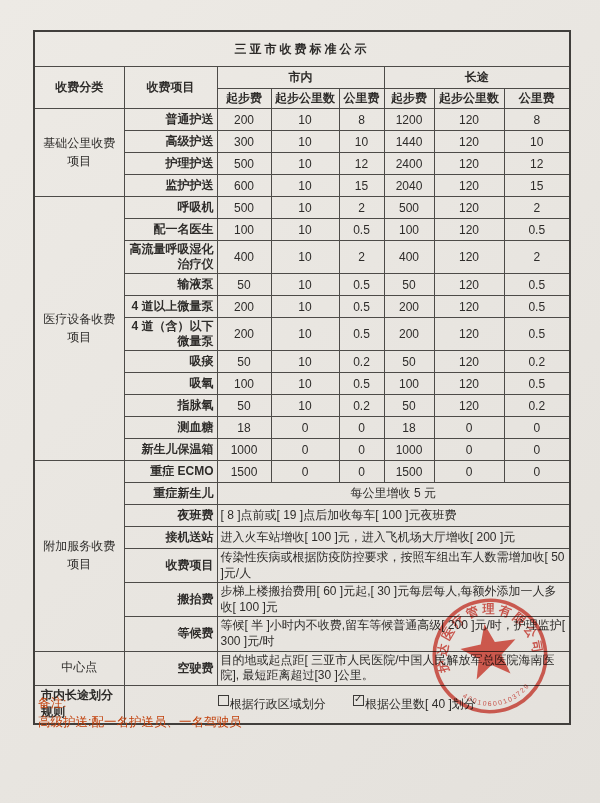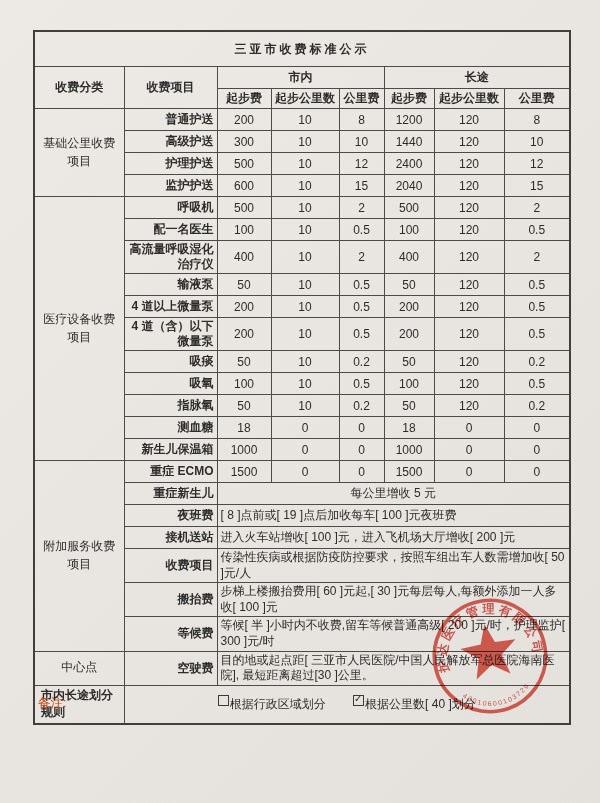--- a/index.html
+++ b/index.html
@@ -286,20 +286,21 @@
       <td colspan="7" class="rule-cell">
         <span class="rule-option"><span class="checkbox"></span><span>根据行政区域划分</span></span>
         <span class="rule-option"><span class="checkbox checked"></span><span>根据公里数[ 40 ]划分</span></span>
       </td>
     </tr>
   </tbody>
 </table>
 
 <div class="notes">
   <div class="note-line">备注:</div>
+  <div class="note-line">高级护送:配一名护送员、一名驾驶员</div>
 </div>
 
 <svg class="stamp" viewBox="0 0 170 170">
   <defs>
     <path id="arcTop" d="M 58 119 A 43 43 0 1 1 112 119" fill="none"></path>
     <path id="arcBottom" d="M 41 104 A 47 47 0 0 0 129 104" fill="none"></path>
   </defs>
   <circle cx="85" cy="85" r="55" fill="none" stroke="#d6382e" stroke-width="3.6" opacity="0.85"></circle>
   <polygon points="85,53 92.1,72.3 112.6,73 96.4,85.7 102,105.5 85,94 68,105.5 73.6,85.7 57.4,73 77.9,72.3" fill="#dd4236" opacity="0.9"></polygon>
   <text font-size="12" fill="#d6382e" letter-spacing="3" opacity="0.88" font-weight="bold">

